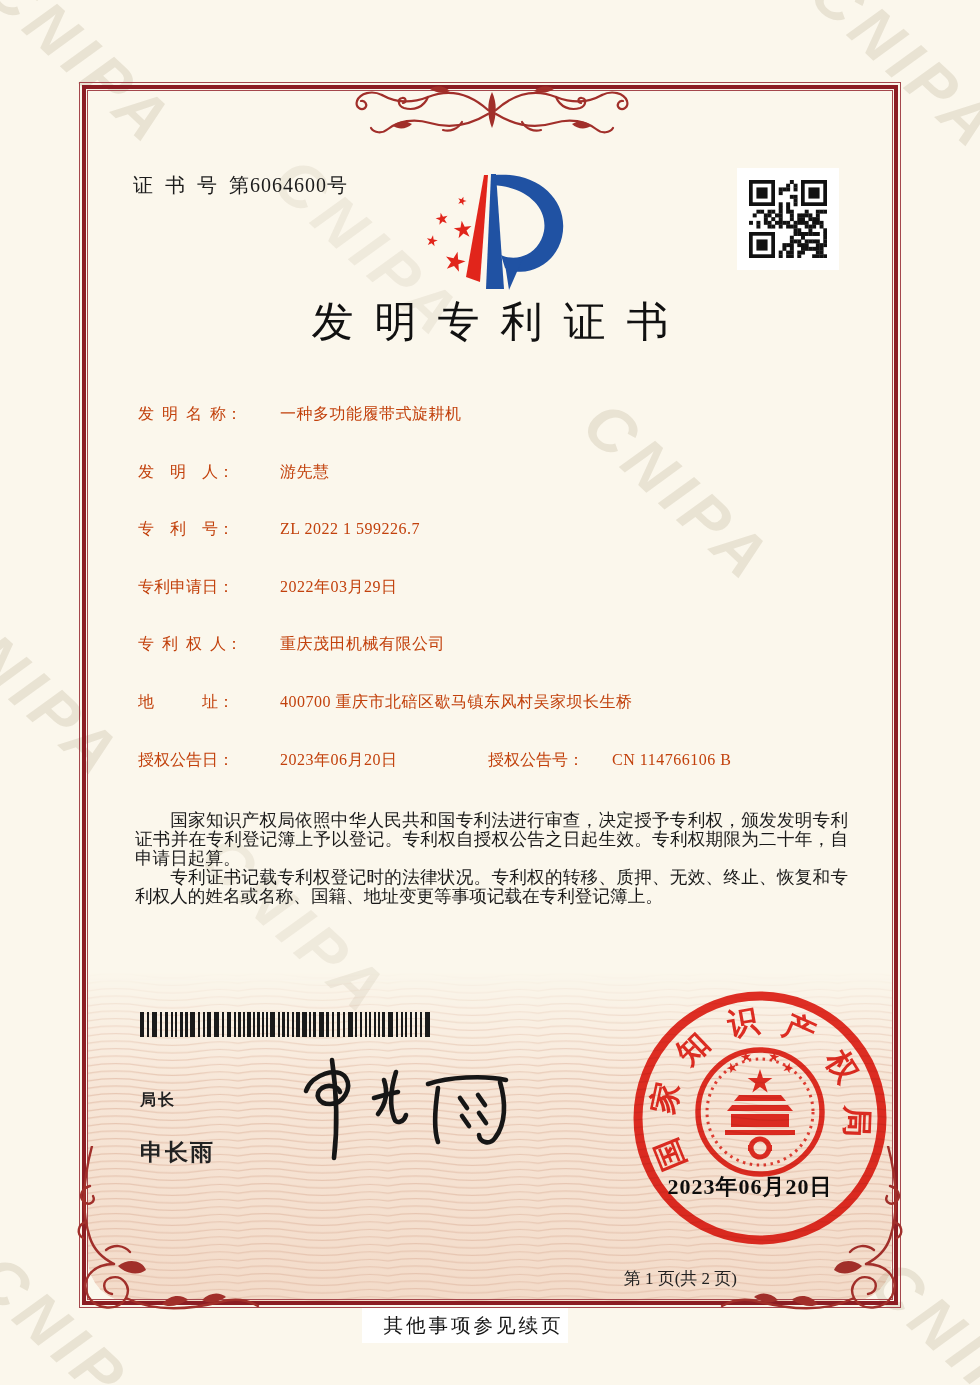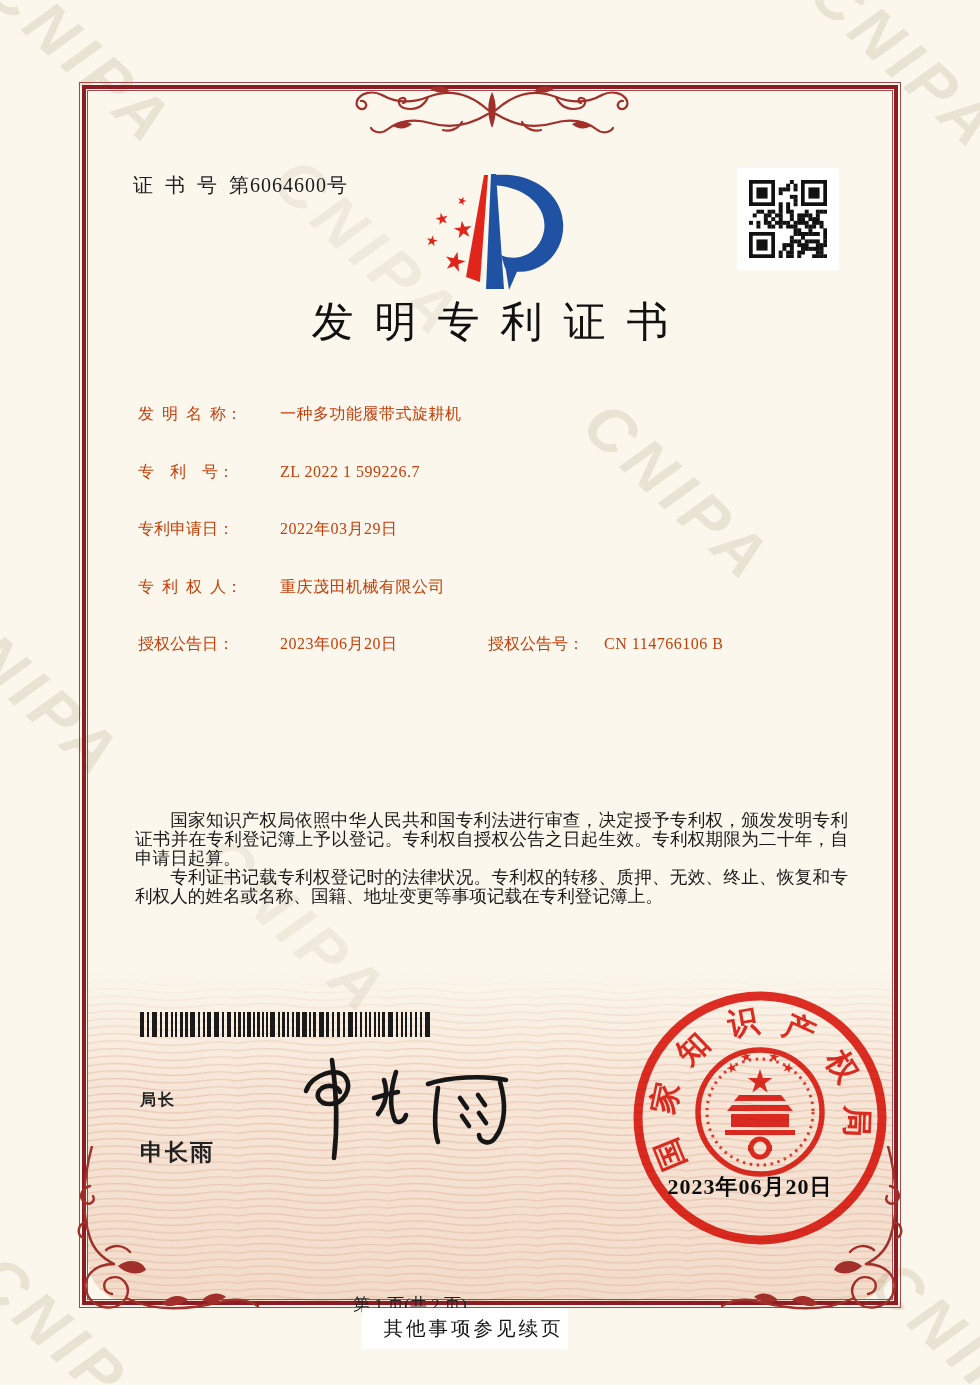--- a/index.html
+++ b/index.html
@@ -31,44 +31,44 @@
   .logo{position:absolute;left:420px;top:161px;z-index:4;}
   .qrbox{position:absolute;left:737px;top:168px;width:102px;height:102px;background:#ffffff;z-index:4;
     display:flex;align-items:center;justify-content:center;}
   .title{position:absolute;left:83px;top:294px;width:814px;z-index:4;text-align:center;
     font-size:42px;font-weight:400;color:#111;letter-spacing:21px;padding-left:21px;box-sizing:border-box;}
 
   
   .fields{position:absolute;left:138px;top:404px;width:716px;z-index:4;}
   .frow{position:relative;height:57.6px;font-size:16px;color:#c2410c;white-space:nowrap;}
   .flabel{display:inline-block;width:130px;white-space:nowrap;}
-  .flabel2{width:auto;margin-right:8px;}
+  .flabel2{width:auto;margin-right:16px;}
   .fvalue{margin-left:12px;letter-spacing:0.5px;}
   .pair2{position:absolute;left:350px;top:0;}
 
   
   .paras{position:absolute;left:135px;top:811px;width:713px;z-index:4;font-size:17.6px;
     line-height:19px;color:#1a1a1a;text-align:justify;}
   .paras p{margin:0;text-indent:2em;}
 
   
   .barcode{position:absolute;left:140px;top:1012px;z-index:4;}
   .sig-title{position:absolute;left:140px;top:1090px;z-index:4;font-family:"Liberation Sans","DejaVu Sans",sans-serif;
     font-size:16px;font-weight:600;color:#222;letter-spacing:2px;}
   .sig-name{position:absolute;left:140px;top:1137px;z-index:4;font-family:Liberation Serif, serif;
     font-size:23px;font-weight:600;color:#222;letter-spacing:2px;}
   .signature{position:absolute;left:288px;top:1046px;z-index:4;}
   .seal{position:absolute;left:628px;top:986px;z-index:5;mix-blend-mode:multiply;opacity:.95;}
   .seal .ringch{font-family:"Liberation Serif","DejaVu Serif",serif;font-weight:700;font-size:31px;fill:#e2251b;}
   .seal-date{position:absolute;left:630px;top:1172px;width:240px;z-index:6;text-align:center;
     font-size:22px;font-weight:600;color:#0d0d0d;letter-spacing:1px;}
 
-  .page-info{position:absolute;left:83px;top:1293px;width:654px;z-index:4;text-align:center;
+  .page-info{position:absolute;left:83px;top:1267px;width:654px;z-index:4;text-align:right;
     font-size:17px;color:#222;}
-  .cont-box{position:absolute;left:362px;top:1308px;width:206px;height:41px;background:#ffffff;z-index:4;
+  .cont-box{position:absolute;left:362px;top:1308px;width:206px;height:35px;background:#ffffff;z-index:4;
     display:flex;align-items:center;justify-content:center;font-size:19.5px;color:#141414;
     letter-spacing:3px;padding-left:17px;box-sizing:border-box;}
 </style>
 </head>
 <body>
 
 <div class="page">
 
   <div class="guilloche">
     <svg width="804" height="330" viewBox="0 0 804 330" preserveAspectRatio="none">
@@ -308,27 +308,33 @@
       </svg>
   </div>
 
   <div class="title">发明专利证书</div>
 
   <div class="fields">
     <div class="frow">
       <span class="flabel">发 明 名 称：</span><span class="fvalue">一种多功能履带式旋耕机</span>
     </div>
     <div class="frow">
+      <span class="flabel">发　明　人：</span><span class="fvalue">游先慧</span>
+    </div>
+    <div class="frow">
       <span class="flabel">专　利　号：</span><span class="fvalue">ZL 2022 1 599226.7</span>
     </div>
     <div class="frow">
       <span class="flabel">专利申请日：</span><span class="fvalue">2022年03月29日</span>
     </div>
     <div class="frow">
       <span class="flabel">专 利 权 人：</span><span class="fvalue">重庆茂田机械有限公司</span>
+    </div>
+    <div class="frow">
+      <span class="flabel">地　　　址：</span><span class="fvalue">400700 重庆市北碚区歇马镇东风村吴家坝长生桥</span>
     </div>
     <div class="frow">
       <span class="flabel">授权公告日：</span><span class="fvalue">2023年06月20日</span>
       <span class="pair2">
         <span class="flabel flabel2">授权公告号：</span><span class="fvalue">CN 114766106 B</span>
       </span>
     </div>
   </div>
 
   <div class="paras">

